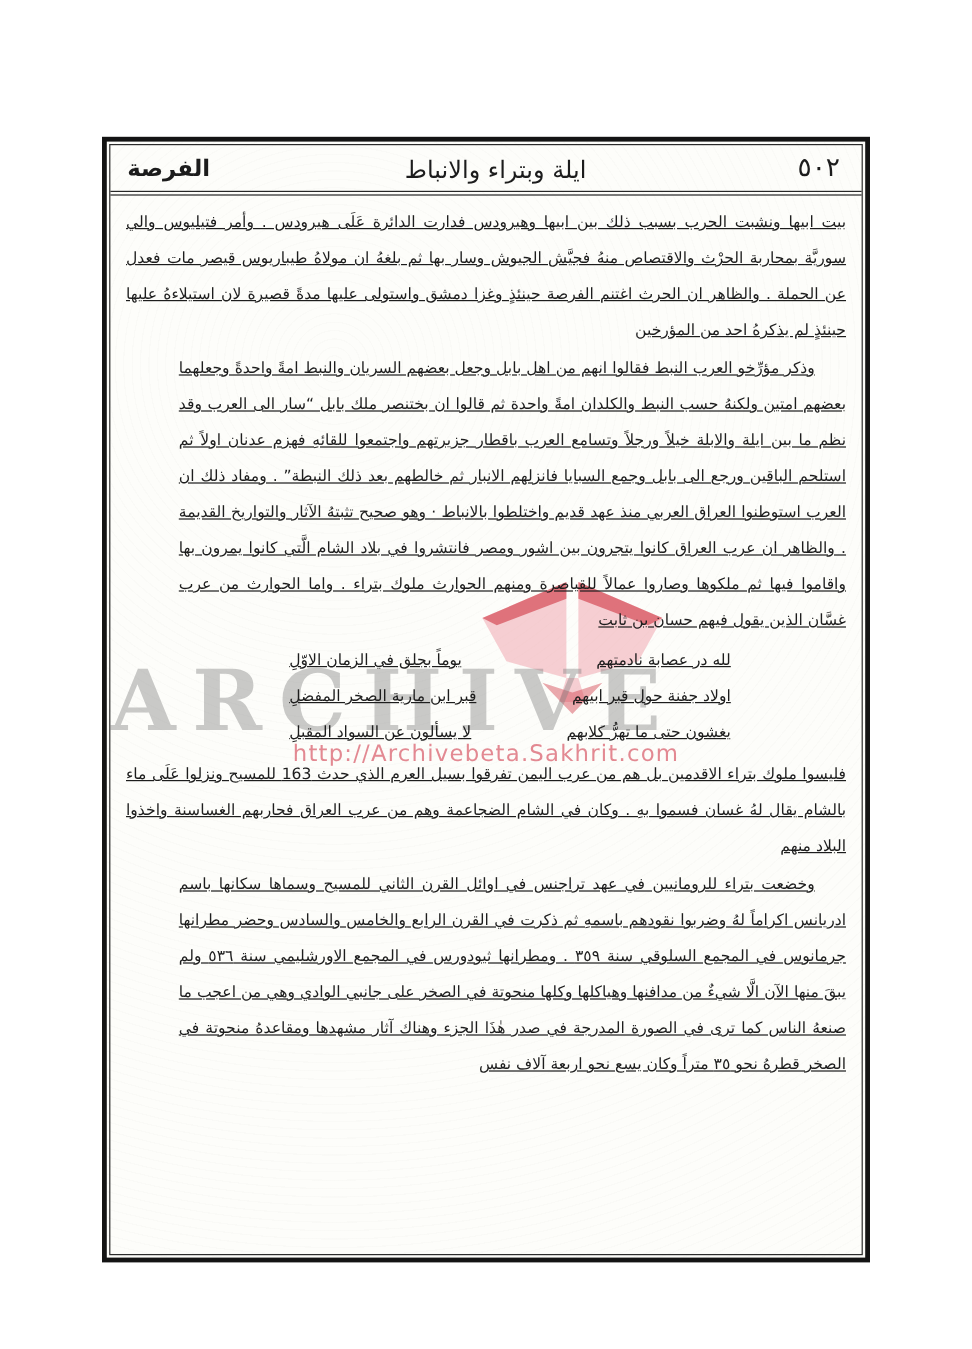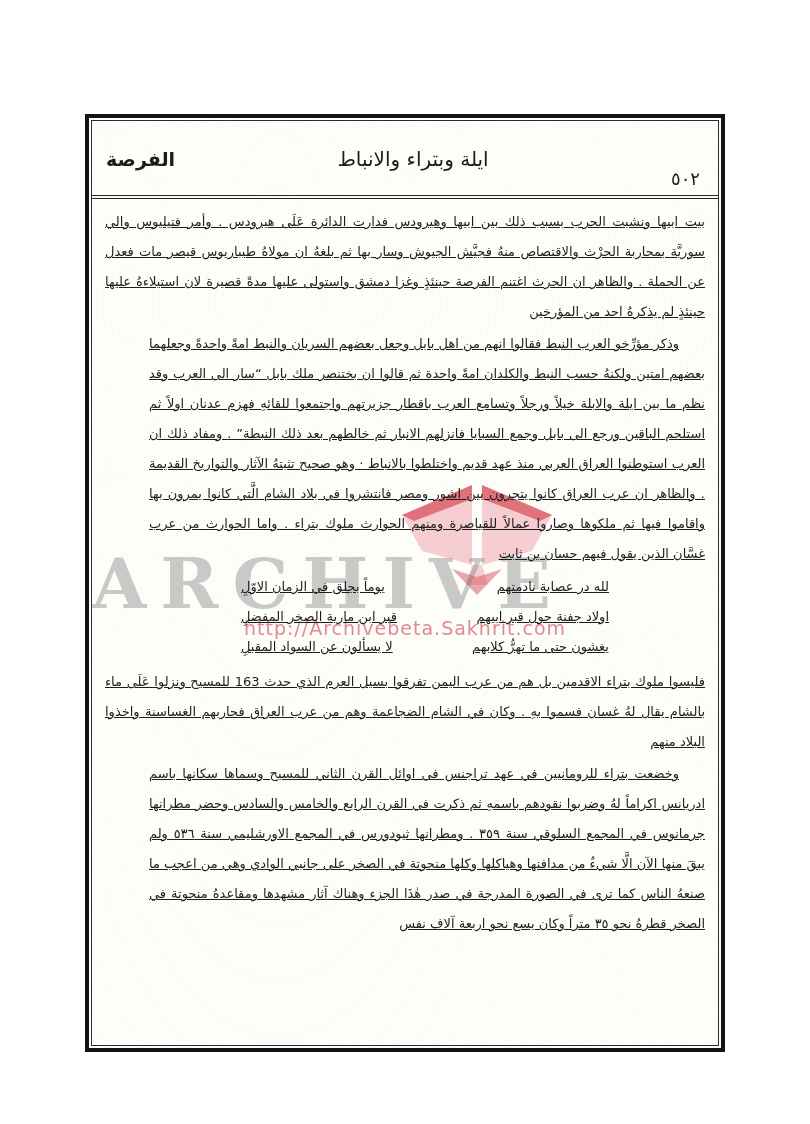--- a/index.html
+++ b/index.html
@@ -21,21 +21,21 @@
     display:flex;flex-direction:column;
   }
   
   .hdr{
     direction:rtl;display:flex;align-items:center;
     padding:7px 18px 6px 14px;
     border-bottom:4px double #262626;
     font-size:19px;color:#1c1c1c;
     flex:0 0 auto;position:relative;z-index:2;
   }
-  .hdr .num{width:90px;text-align:right;font-size:18px;letter-spacing:2px;margin-top:40px;}
+  .hdr .num{width:90px;text-align:right;font-size:22px;letter-spacing:2px;}
   .hdr .ttl{flex:1;text-align:center;font-size:20px;}
   .hdr .mag{width:110px;text-align:left;font-size:19px;font-weight:bold;}
   
   .wm-layer{position:absolute;inset:0;z-index:1;pointer-events:none;}
   .wm-logo{position:absolute;left:300px;top:352px;width:170px;height:125px;}
   .wm-archive{
     position:absolute;left:0;right:0;top:428px;text-align:left;
     font-family:"DejaVu Serif",serif;font-size:70px;font-weight:bold;
     color:rgba(128,128,128,0.42);letter-spacing:14px;line-height:1;
   }

